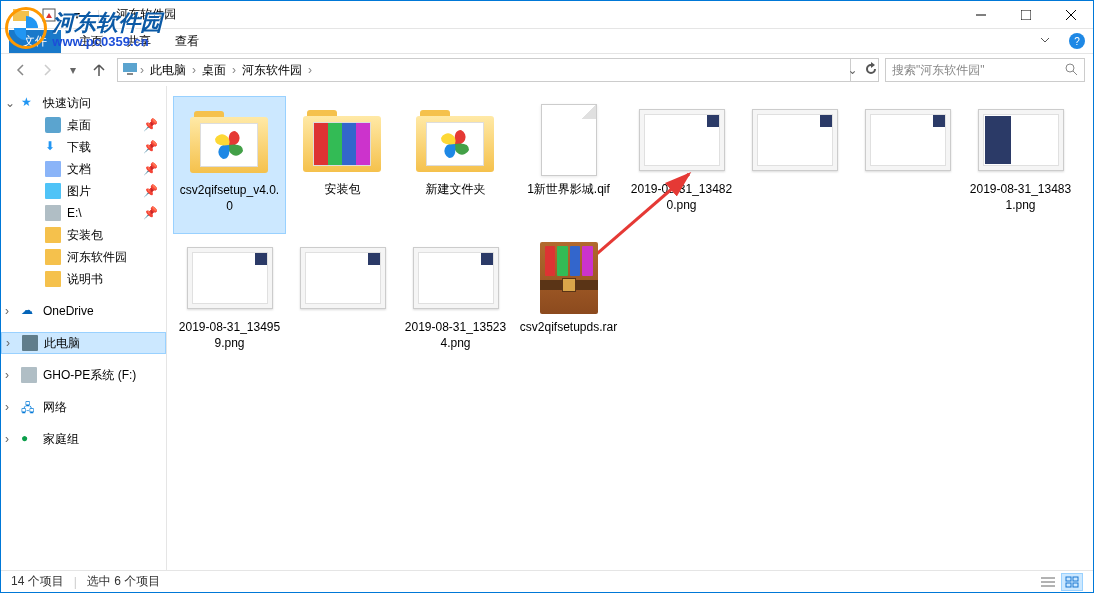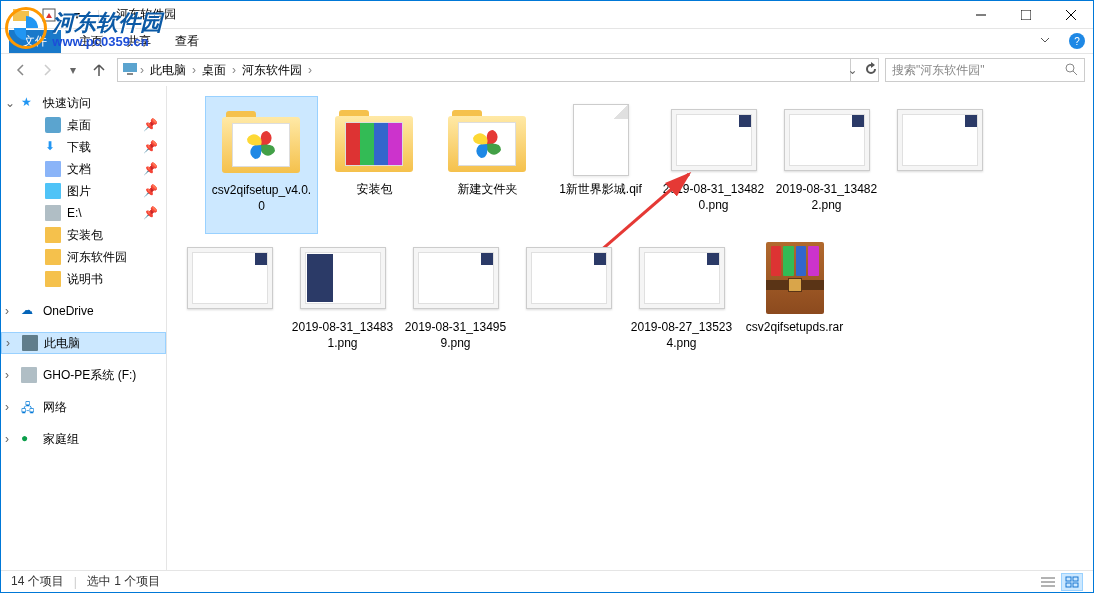--- a/index.html
+++ b/index.html
@@ -37,21 +37,21 @@
 .nav-item { height: 22px; display: flex; align-items: center; padding: 0 8px 0 18px; gap: 6px; }
 .nav-item.lvl1 { padding-left: 18px; }
 .nav-item.lvl2 { padding-left: 44px; }
 .nav-item.selected { background: #cce8ff; border: 1px solid #99d1ff; }
 .nav-item .chev { width: 10px; color: #666; margin-left: -14px; }
 .nav-spacer { height: 10px; }
 
 
 .content { flex: 1; padding: 10px 6px; display: flex; flex-wrap: wrap; align-content: flex-start; position: relative; }
 .file-item { width: 113px; height: 138px; display: flex; flex-direction: column; align-items: center; padding: 6px 4px; text-align: center; }
-.file-item.selected { background: #cce8ff; border: 1px solid #99d1ff; margin-left: 32px; }
+.file-item.selected { background: #cce8ff; border: 1px solid #99d1ff; }
 .file-item .thumb { width: 92px; height: 76px; display: flex; align-items: center; justify-content: center; margin-bottom: 4px; }
 .file-item .label { font-size: 12px; line-height: 1.3; word-break: break-all; }
 
 
 .folder { width: 80px; height: 64px; position: relative; }
 .folder-back { position: absolute; width: 78px; height: 56px; bottom: 0; background: linear-gradient(#ffe9a6, #f5c14c); border-radius: 3px; }
 .folder-tab { position: absolute; width: 30px; height: 10px; top: 2px; left: 4px; background: #f5c14c; border-radius: 3px 3px 0 0; }
 .folder-inner { position: absolute; bottom: 6px; left: 10px; width: 58px; height: 44px; background: #fff; border: 1px solid #ddd; overflow: hidden; display: flex; align-items: center; justify-content: center; }
 
 
@@ -364,28 +364,20 @@
           </div>
         </div>
         <div class="label">2019-08-31_134820.png</div>
       </div>
       <div class="file-item">
         <div class="thumb">
           <div class="shot">
             <div class="corner"></div>
           </div>
         </div>
-        <div class="label">2019-08-31_134822.png</div>
-      </div>
-      <div class="file-item">
-        <div class="thumb">
-          <div class="shot">
-            <div class="corner"></div>
-          </div>
-        </div>
       </div>
       <div class="file-item">
         <div class="thumb">
           <div class="shot">
             <div class="corner"></div>
           </div>
         </div>
       </div>
       <div class="file-item">
         <div class="thumb">
@@ -407,21 +399,21 @@
             <div class="corner"></div>
           </div>
         </div>
       </div>
       <div class="file-item">
         <div class="thumb">
           <div class="shot">
             <div class="corner"></div>
           </div>
         </div>
-        <div class="label">2019-08-27_135234.png</div>
+        <div class="label">2019-08-31_135234.png</div>
       </div>
       <div class="file-item">
         <div class="thumb">
           <div class="rar">
             <div class="rar-books">
               <span style="background:#d33"></span>
               <span style="background:#3b5"></span>
               <span style="background:#36c"></span>
               <span style="background:#c3c"></span>
             </div>
@@ -430,21 +422,21 @@
           </div>
         </div>
         <div class="label">csv2qifsetupds.rar</div>
       </div>
     </div>
 </div>
 
 <div class="status-bar">
   <span>14 个项目</span>
   <span class="sb-sep">|</span>
-  <span>选中 1 个项目</span>
+  <span>选中 6 个项目</span>
   <div class="view-btns">
     <div class="view-btn">
         <svg width="14" height="12">
           <line x1="0" y1="2" x2="14" y2="2" stroke="#666"></line>
           <line x1="0" y1="6" x2="14" y2="6" stroke="#666"></line>
           <line x1="0" y1="10" x2="14" y2="10" stroke="#666"></line>
         </svg>
       </div>
     <div class="view-btn active">
         <svg width="14" height="12">

